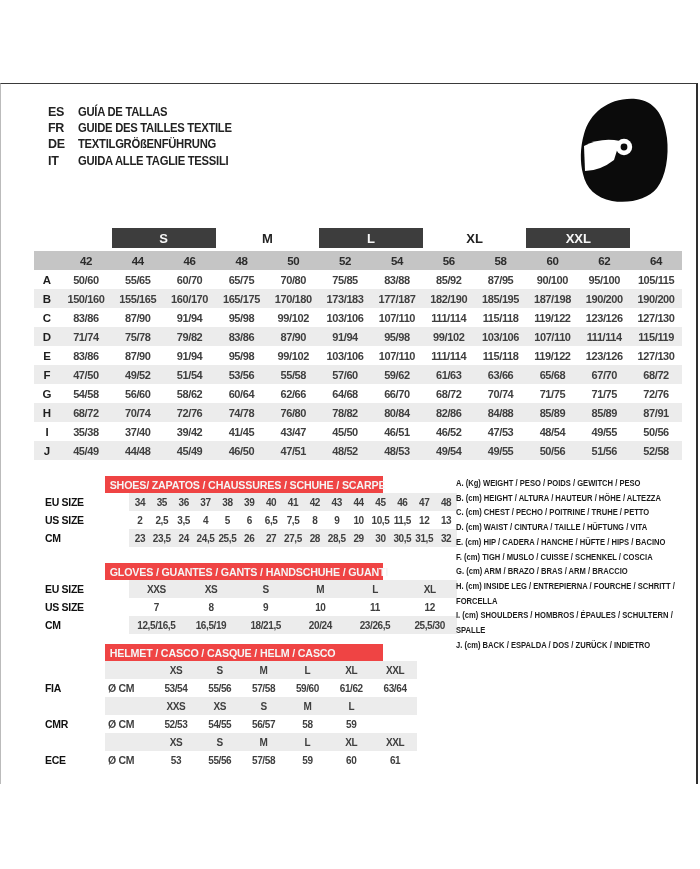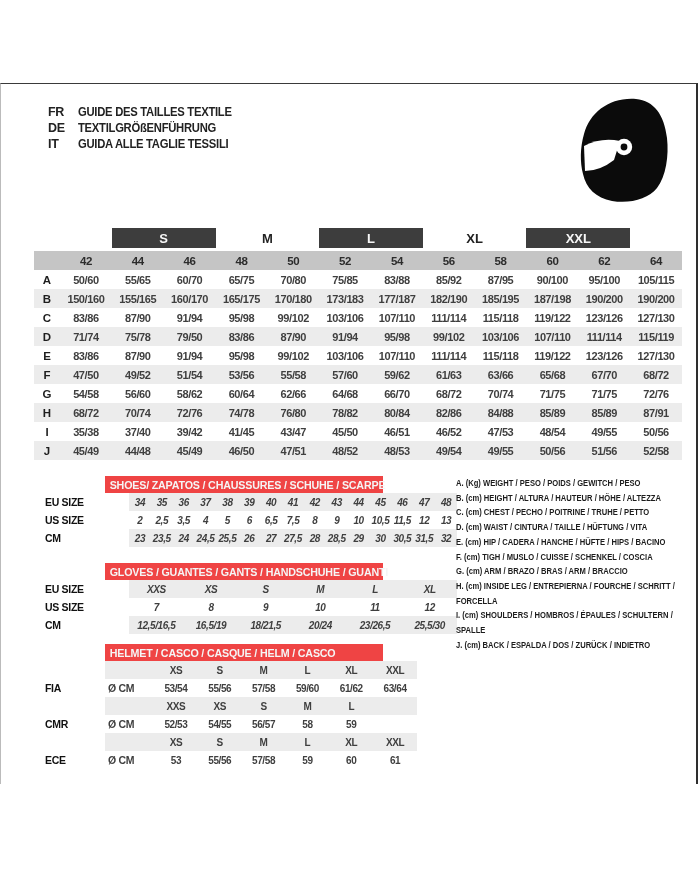--- a/index.html
+++ b/index.html
@@ -41,21 +41,21 @@
   .head-row .cell{font-size:11.5px;color:#2c2c2c;}
 
   
   .ltable{left:45px;width:412px;}
   .bar{margin-left:60px;width:278px;height:17px;background:#ef4444;color:#f5f5f5;
        display:flex;align-items:center;}
   .bar span{font-weight:bold;font-size:11.5px;letter-spacing:-0.2px;padding-left:5px;
             transform:scaleX(0.93);transform-origin:0 50%;white-space:nowrap;}
   .srow{display:flex;height:18px;align-items:stretch;gap:24px;}
   .slabel{width:60px;display:flex;align-items:center;font-weight:bold;font-size:10.5px;letter-spacing:-0.3px;color:#111;}
-  .scontent{flex:1;display:grid;align-items:center;font-style:italic;}
+  .scontent{flex:1;display:grid;align-items:center;}
   .scontent.shaded{background:#ececec;}
   .shoes-grid{grid-template-columns:repeat(15,1fr);}
   .gloves-grid{grid-template-columns:repeat(6,1fr);}
   .scell{text-align:center;font-weight:bold;font-size:10px;letter-spacing:-0.4px;color:#3f3f3f;white-space:nowrap;}
 
   
   .hrow{display:flex;height:18px;align-items:stretch;}
   .hcontent{width:312px;display:flex;align-items:center;}
   .hcontent.shaded{background:#ececec;}
   .hunit{width:46px;font-weight:bold;font-size:10.5px;letter-spacing:-0.3px;color:#3f3f3f;padding-left:3px;}
@@ -66,20 +66,24 @@
   .legend-line{font-weight:bold;font-size:9.5px;line-height:14.7px;color:#1c1c1c;}
 </style>
 </head>
 <body>
 
 <div class="abs frame"></div>
 
 <div class="abs lang-block">
 
 
+    <div class="lang-line">
+      <span class="lang-code">ES</span>
+      <span class="lang-title">GUÍA DE TALLAS</span>
+    </div>
 
     <div class="lang-line">
       <span class="lang-code">FR</span>
       <span class="lang-title">GUIDE DES TAILLES TEXTILE</span>
     </div>
 
     <div class="lang-line">
       <span class="lang-code">DE</span>
       <span class="lang-title">TEXTILGRÖßENFÜHRUNG</span>
     </div>
@@ -190,21 +194,21 @@
           <div class="cell">127/130</div>
         </div>
       </div>
 
       <div class="trow shaded">
         <div class="letter">D</div>
         <div class="vals">
 
         <div class="cell">71/74</div>
           <div class="cell">75/78</div>
-          <div class="cell">79/50</div>
+          <div class="cell">79/82</div>
           <div class="cell">83/86</div>
           <div class="cell">87/90</div>
           <div class="cell">91/94</div>
           <div class="cell">95/98</div>
           <div class="cell">99/102</div>
           <div class="cell">103/106</div>
           <div class="cell">107/110</div>
           <div class="cell">111/114</div>
           <div class="cell">115/119</div>
         </div>

